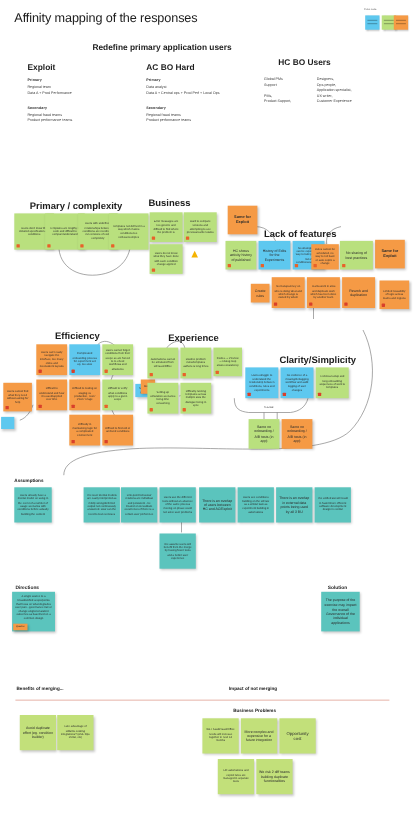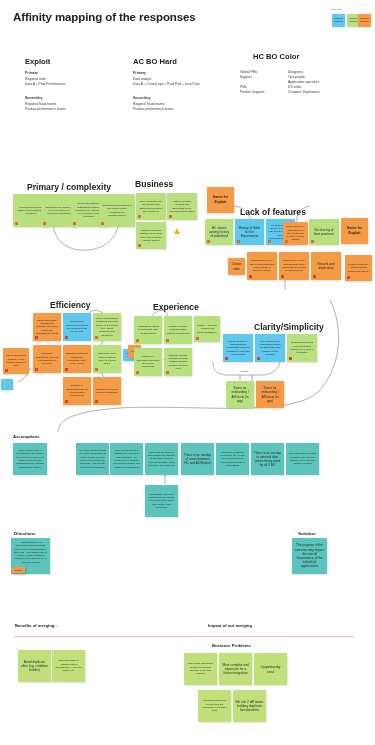--- a/index.html
+++ b/index.html
@@ -7,21 +7,21 @@
     width: 375px; height: 745px;
     background: #ffffff;
     font-family: "Liberation Sans", sans-serif;
     overflow: hidden;
   }
   #board { position: relative; width: 375px; height: 745px; }
 
   
   .title-main {
     position: absolute; left: 13px; top: 11px;
-    font-size: 11.5px; font-weight: bold; color: #202020;
+    font-size: 11.5px; font-weight: normal; color: #202020;
     letter-spacing: -0.1px;
   }
   .title-section {
     position: absolute; font-weight: bold; color: #1d1d1d;
     white-space: nowrap;
   }
   .t-redefine { left: 84px; top: 38px; font-size: 7.6px; }
   .t-cluster  { font-size: 8.6px; }
   .col-head {
     position: absolute; font-size: 7.6px; font-weight: bold; color: #1d1d1d;
@@ -107,38 +107,39 @@
     </div>
   <div class="legend-chip n-green" style="left:347px; top:14px; background:#b9e07e;">
       <div class="bar" style="top:4px"></div>
       <div class="bar" style="top:7px"></div>
     </div>
   <div class="legend-chip n-orange" style="left:358px; top:14px; background:#f59a45;">
       <div class="bar" style="top:4px"></div>
       <div class="bar" style="top:7px"></div>
     </div>
 
+  <div class="title-section t-redefine">Redefine primary application users</div>
 
   <div class="col-head" style="left:25px; top:57px;">Exploit</div>
   <div class="col-sub" style="left:25px; top:71px;">Primary</div>
   <div class="col-txt" style="left:25px; top:77px;">Regional team
 Data A + Prod Performance</div>
   <div class="col-sub" style="left:25px; top:96px;">Secondary</div>
   <div class="col-txt" style="left:25px; top:102px;">Regional fraud teams
 Product performance teams</div>
 
   <div class="col-head" style="left:133px; top:57px;">AC BO Hard</div>
   <div class="col-sub" style="left:133px; top:71px;">Primary</div>
   <div class="col-txt" style="left:133px; top:77px;">Data analyst
 Data A + Central ops + Prod Perf + Local Ops</div>
   <div class="col-sub" style="left:133px; top:96px;">Secondary</div>
   <div class="col-txt" style="left:133px; top:102px;">Regional fraud teams
 Product performance teams</div>
 
-  <div class="col-head" style="left:253px; top:52px;">HC BO Color</div>
+  <div class="col-head" style="left:253px; top:52px;">HC BO Users</div>
   <div class="col-txt" style="left:240px; top:70px;">Global PMs
 Support
 
 PMs,
 Product Support,</div>
   <div class="col-txt" style="left:288px; top:70px;">Designers,
 Ops people,
 Application specialist,
 UX writer,
 Customer Experience</div>

